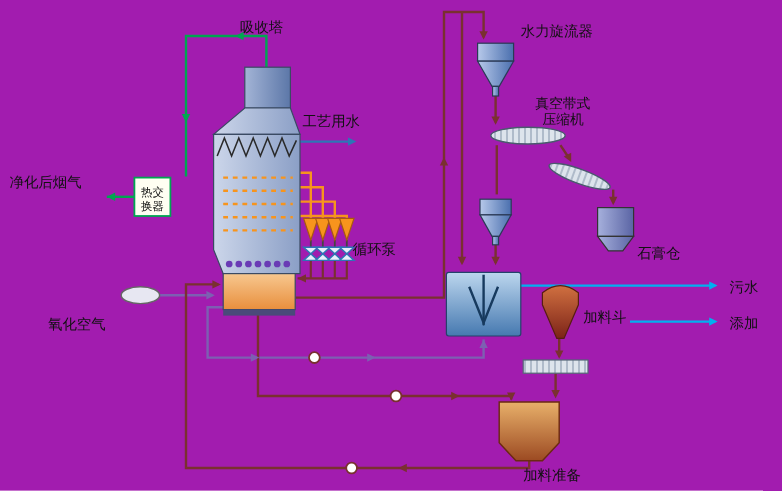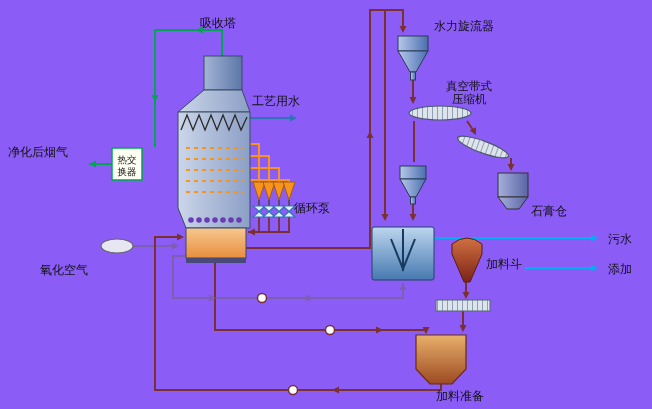--- a/index.html
+++ b/index.html
@@ -1,16 +1,16 @@
 <!DOCTYPE html>
 <html><head>
 <meta charset="utf-8">
 <style>
   html,body{margin:0;padding:0;background:#fff;}
-  .stage{position:relative;width:652px;height:409px;background:#8b5cf6;overflow:hidden;}
+  .stage{position:relative;width:652px;height:409px;background:#a21caf;overflow:hidden;}
   svg text{font-family:"Liberation Sans","DejaVu Sans",sans-serif;fill:#111;}
   .lbl{font-size:12px;}
   .lbl-sm{font-size:9.5px;}
   .lbl-md{font-size:11.5px;}
 </style>
 </head>
 <body>
 
 <div class="stage">
 <svg width="652" height="409" viewBox="0 0 652 409">

